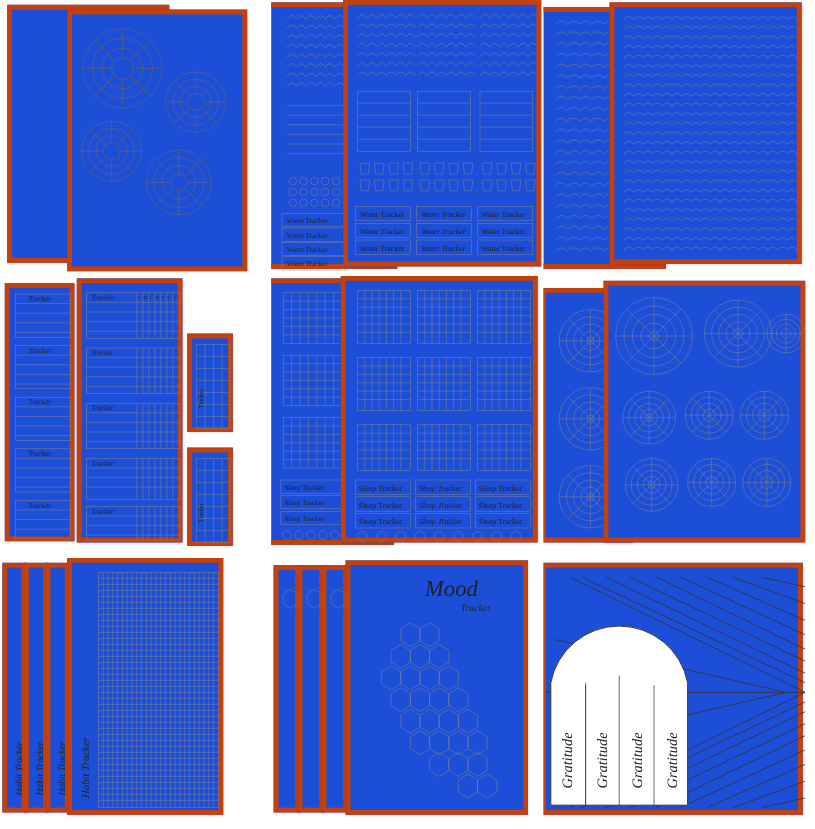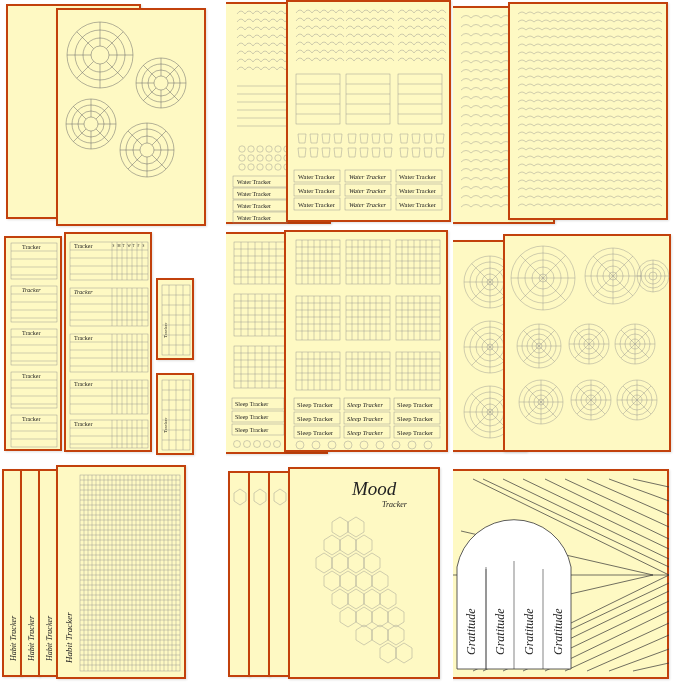--- a/index.html
+++ b/index.html
@@ -22,22 +22,22 @@
     gap: 0px;
     box-sizing: border-box;
   }
   .cell {
     position: relative;
     overflow: hidden;
     box-sizing: border-box;
   }
   .sheet {
     position: absolute;
-    background: #fef9c3;
-    border: 2px solid #c2410c;
+    background: #1d4ed8;
+    border: 4px solid #c2410c;
     box-sizing: border-box;
   }
   .sheet.shadowed {
     box-shadow: 1px 1px 2px rgba(0,0,0,0.12);
   }
   svg { display: block; }
   .lbl {
     font-family: "Liberation Serif", serif;
     fill: #222;
   }

